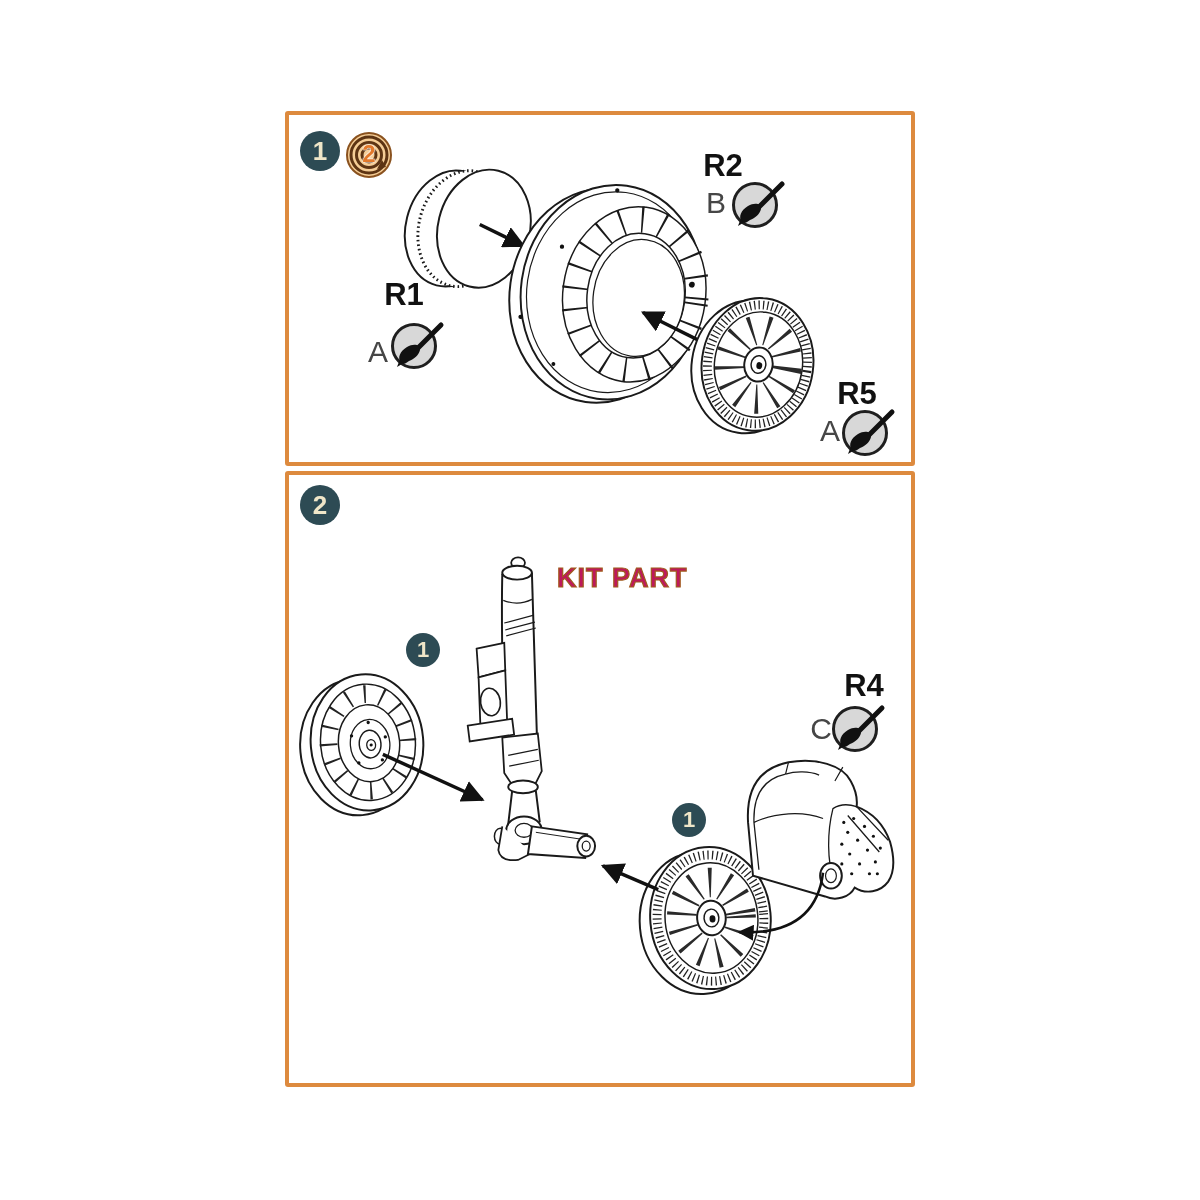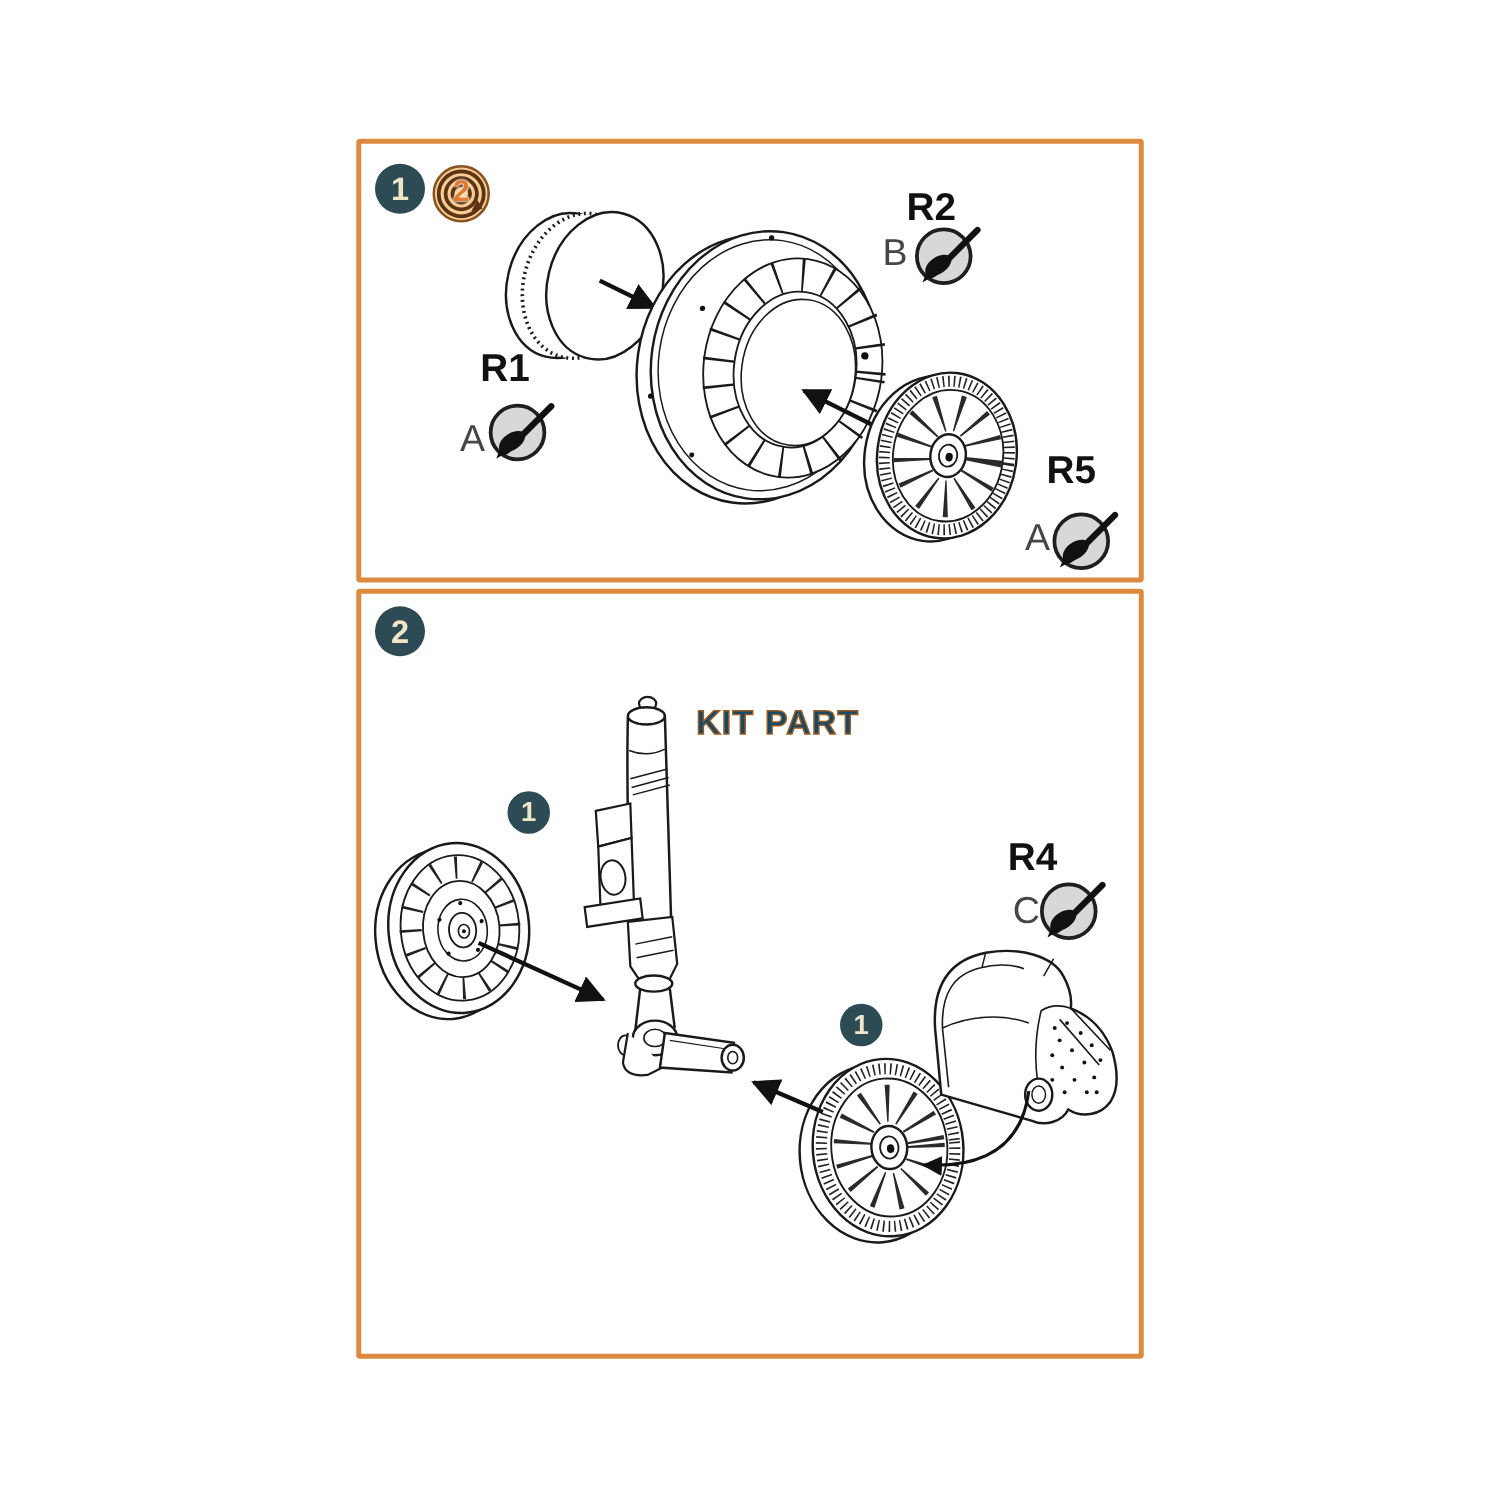--- a/index.html
+++ b/index.html
@@ -22,21 +22,21 @@
   .brush-badge{position:absolute;width:46px;height:46px;border-radius:50%;
                background:#d8d8d8;border:3px solid #1f1f1f;box-sizing:border-box;}
   .brush-badge svg{position:absolute;left:0;top:0;overflow:visible;}
   .logo{position:absolute;width:46px;height:46px;border-radius:50%;
         background:#f5cd96;border:2px solid #8a521f;box-sizing:border-box;}
   .logo svg{position:absolute;left:0;top:0;overflow:visible;}
   .logo-num{position:absolute;left:0;top:6px;width:42px;text-align:center;
             font-size:24px;font-weight:bold;color:#e2792b;
             text-shadow:0 0 2px #fff,0 0 2px #fff,0 0 1px #fff;}
   .kit-part{position:absolute;left:268px;top:88px;font-size:27px;font-weight:bold;
-            letter-spacing:1px;color:#0c4a6e;-webkit-text-stroke:1.2px #a05a1c;}
+            letter-spacing:1px;color:#be185d;-webkit-text-stroke:1.2px #a05a1c;}
 </style>
 </head>
 <body>
 
 <div class="sheet">
 
   <section class="panel panel1">
 
     <svg class="art" width="622" height="347" viewBox="0 0 630 355">
       <defs>
@@ -104,33 +104,33 @@
       <span class="brush-badge" style="left:102px;top:208px;">
         <svg width="46" height="46">
           <line x1="24" y1="22" x2="47" y2="-1" stroke="#111" stroke-width="5" stroke-linecap="round"></line>
           <path d="M7,37 C3,32 6,25 13,21 C20,17 27,19 26,24 C25,29 20,33 15,35 C11,38 9,39 7,37 Z" fill="#111"></path>
           <path d="M8,38 L3,41 L6,33 Z" fill="#111"></path>
         </svg>
       </span>
     </div>
 
     <div>
-      <div class="callout-code" style="left:426px;top:35px;">R2</div>
+      <div class="callout-code" style="left:404px;top:35px;">R2</div>
       <span class="callout-letter" style="left:415px;top:72px;">B</span>
       <span class="brush-badge" style="left:443px;top:67px;">
         <svg width="46" height="46">
           <line x1="24" y1="22" x2="47" y2="-1" stroke="#111" stroke-width="5" stroke-linecap="round"></line>
           <path d="M7,37 C3,32 6,25 13,21 C20,17 27,19 26,24 C25,29 20,33 15,35 C11,38 9,39 7,37 Z" fill="#111"></path>
           <path d="M8,38 L3,41 L6,33 Z" fill="#111"></path>
         </svg>
       </span>
     </div>
 
     <div>
-      <div class="callout-code" style="left:538px;top:245px;">R5</div>
+      <div class="callout-code" style="left:538px;top:263px;">R5</div>
       <span class="callout-letter" style="left:529px;top:300px;">A</span>
       <span class="brush-badge" style="left:553px;top:295px;">
         <svg width="46" height="46">
           <line x1="24" y1="22" x2="47" y2="-1" stroke="#111" stroke-width="5" stroke-linecap="round"></line>
           <path d="M7,37 C3,32 6,25 13,21 C20,17 27,19 26,24 C25,29 20,33 15,35 C11,38 9,39 7,37 Z" fill="#111"></path>
           <path d="M8,38 L3,41 L6,33 Z" fill="#111"></path>
         </svg>
       </span>
     </div>
   </section>
@@ -245,21 +245,21 @@
     <div class="kit-part">KIT PART</div>
 
     <div class="badge badge-sm" style="left:117px;top:158px;">
       <span>1</span>
     </div>
     <div class="badge badge-sm" style="left:383px;top:328px;">
       <span>1</span>
     </div>
 
     <div>
-      <div class="callout-code" style="left:507px;top:195px;">R4</div>
+      <div class="callout-code" style="left:545px;top:195px;">R4</div>
       <span class="callout-letter" style="left:520px;top:238px;">C</span>
       <span class="brush-badge" style="left:543px;top:231px;">
         <svg width="46" height="46">
           <line x1="24" y1="22" x2="47" y2="-1" stroke="#111" stroke-width="5" stroke-linecap="round"></line>
           <path d="M7,37 C3,32 6,25 13,21 C20,17 27,19 26,24 C25,29 20,33 15,35 C11,38 9,39 7,37 Z" fill="#111"></path>
           <path d="M8,38 L3,41 L6,33 Z" fill="#111"></path>
         </svg>
       </span>
     </div>
   </section>

